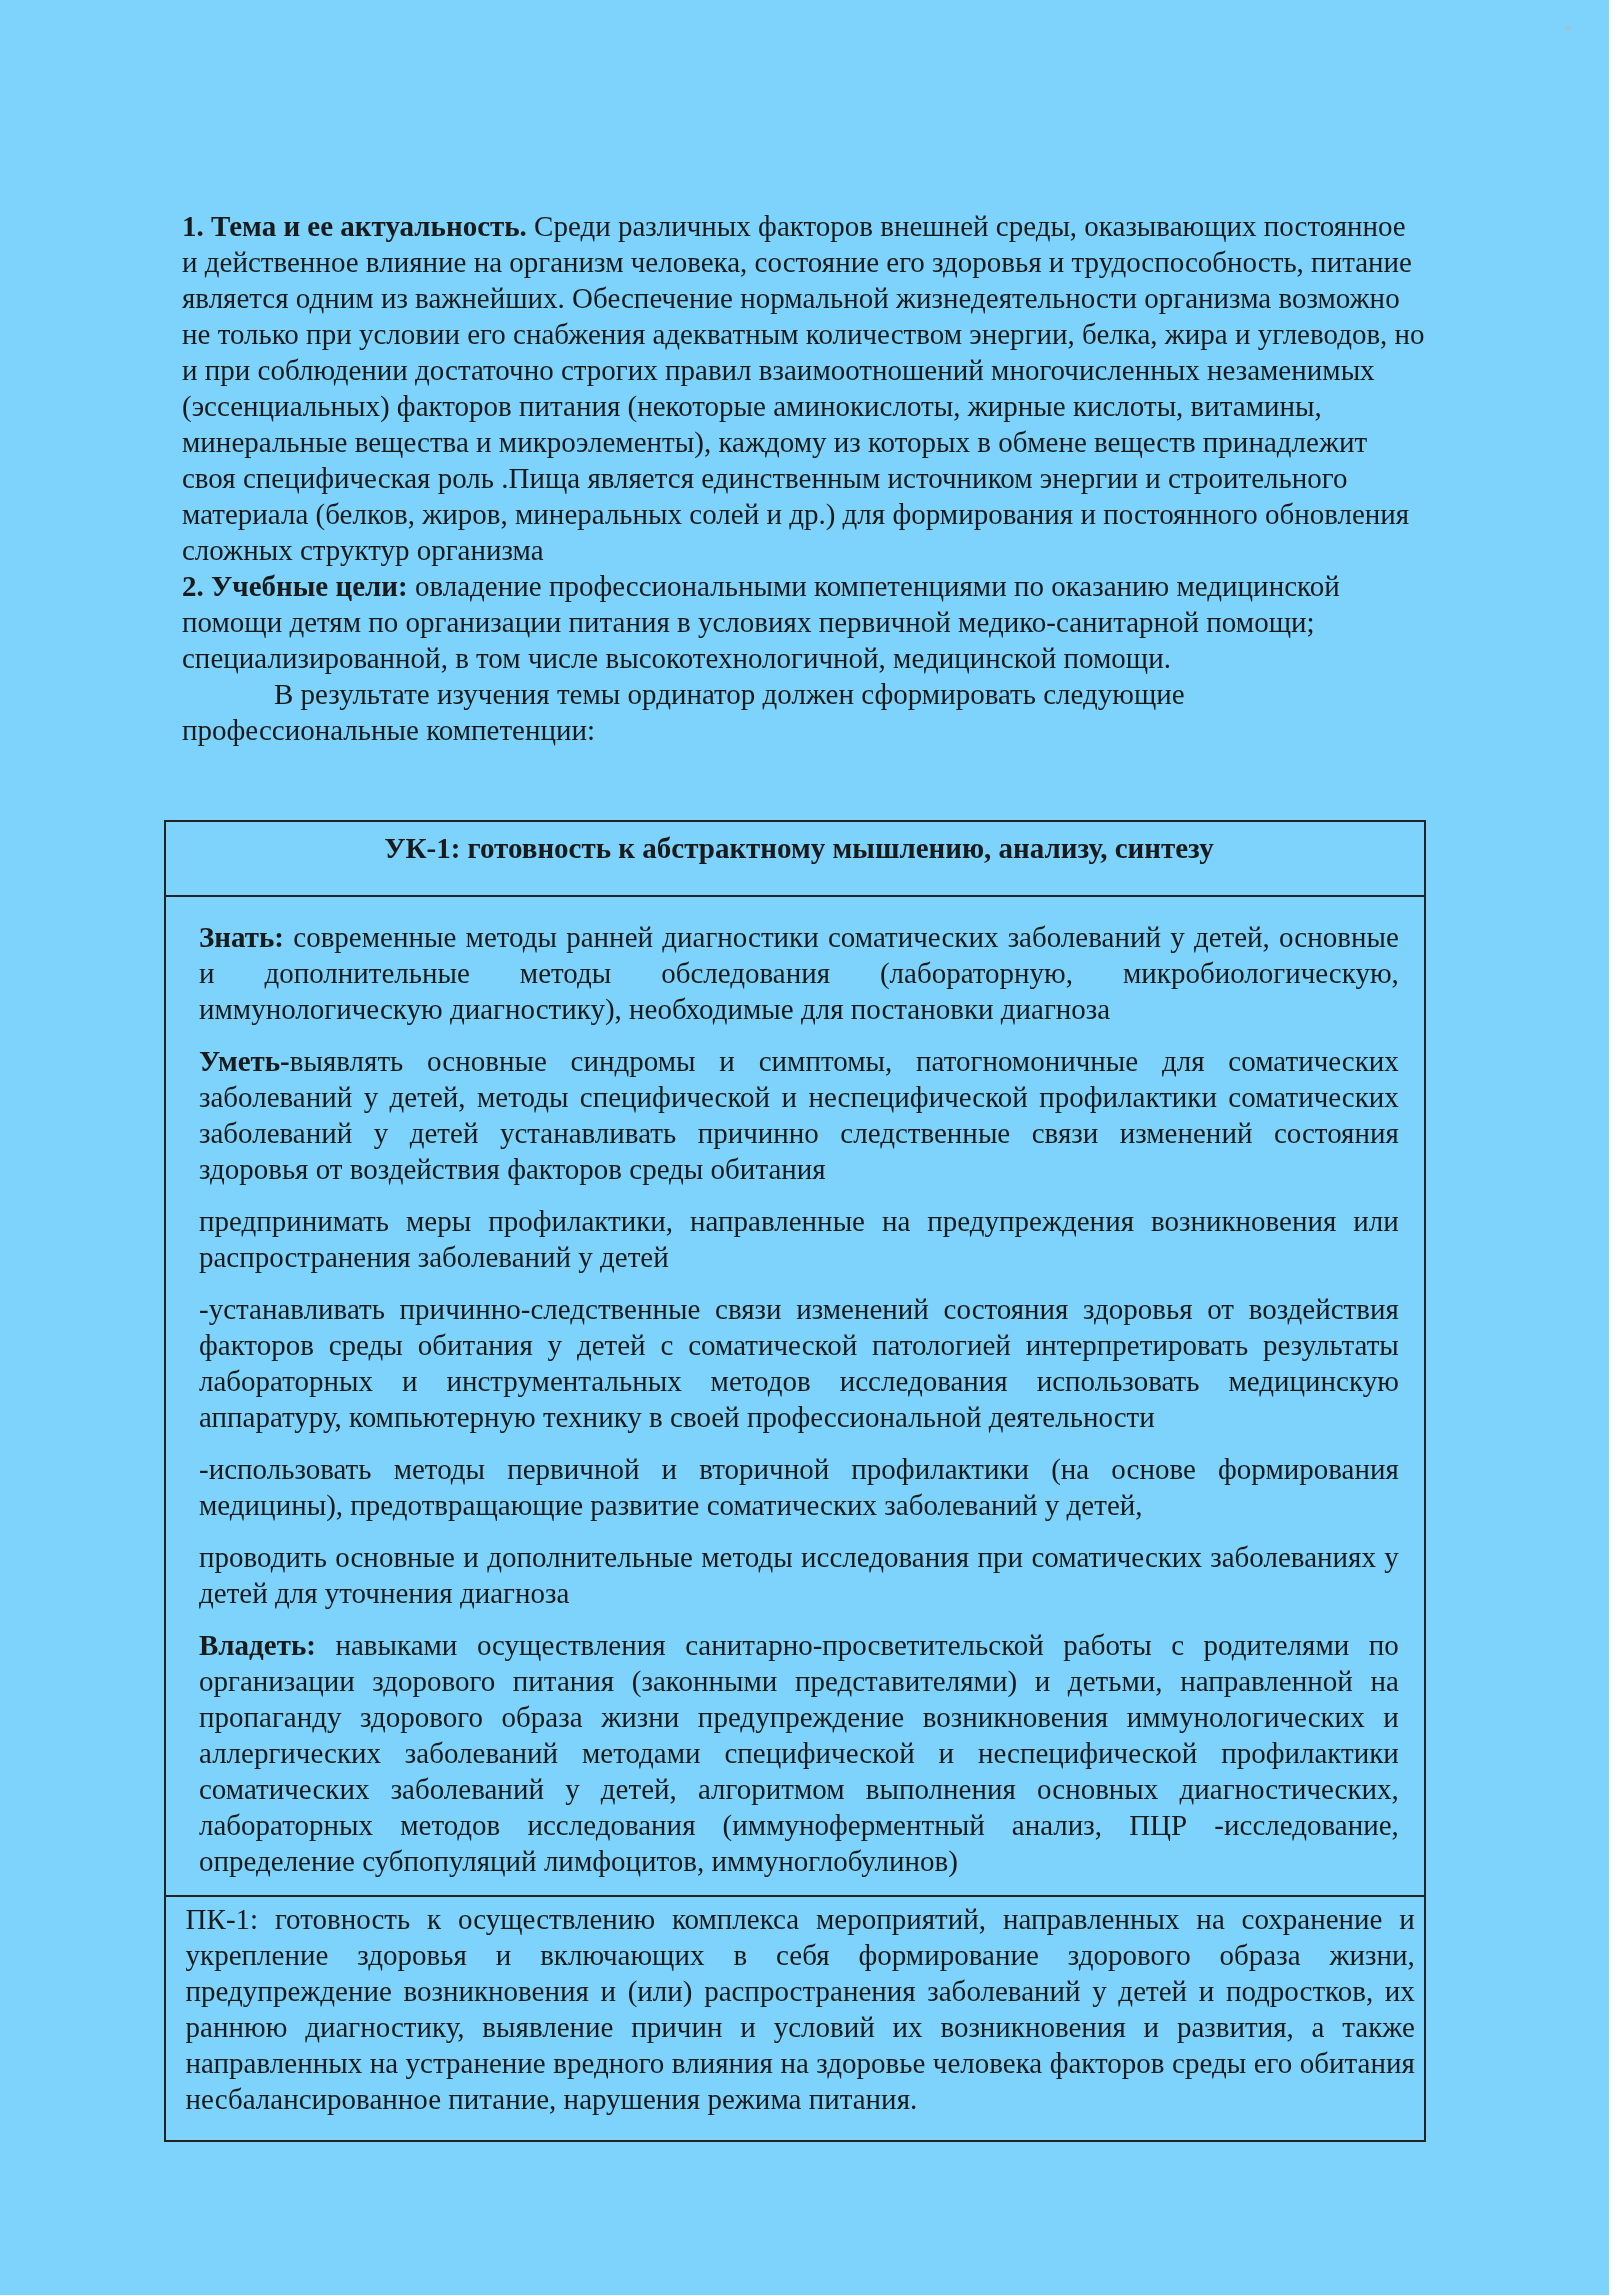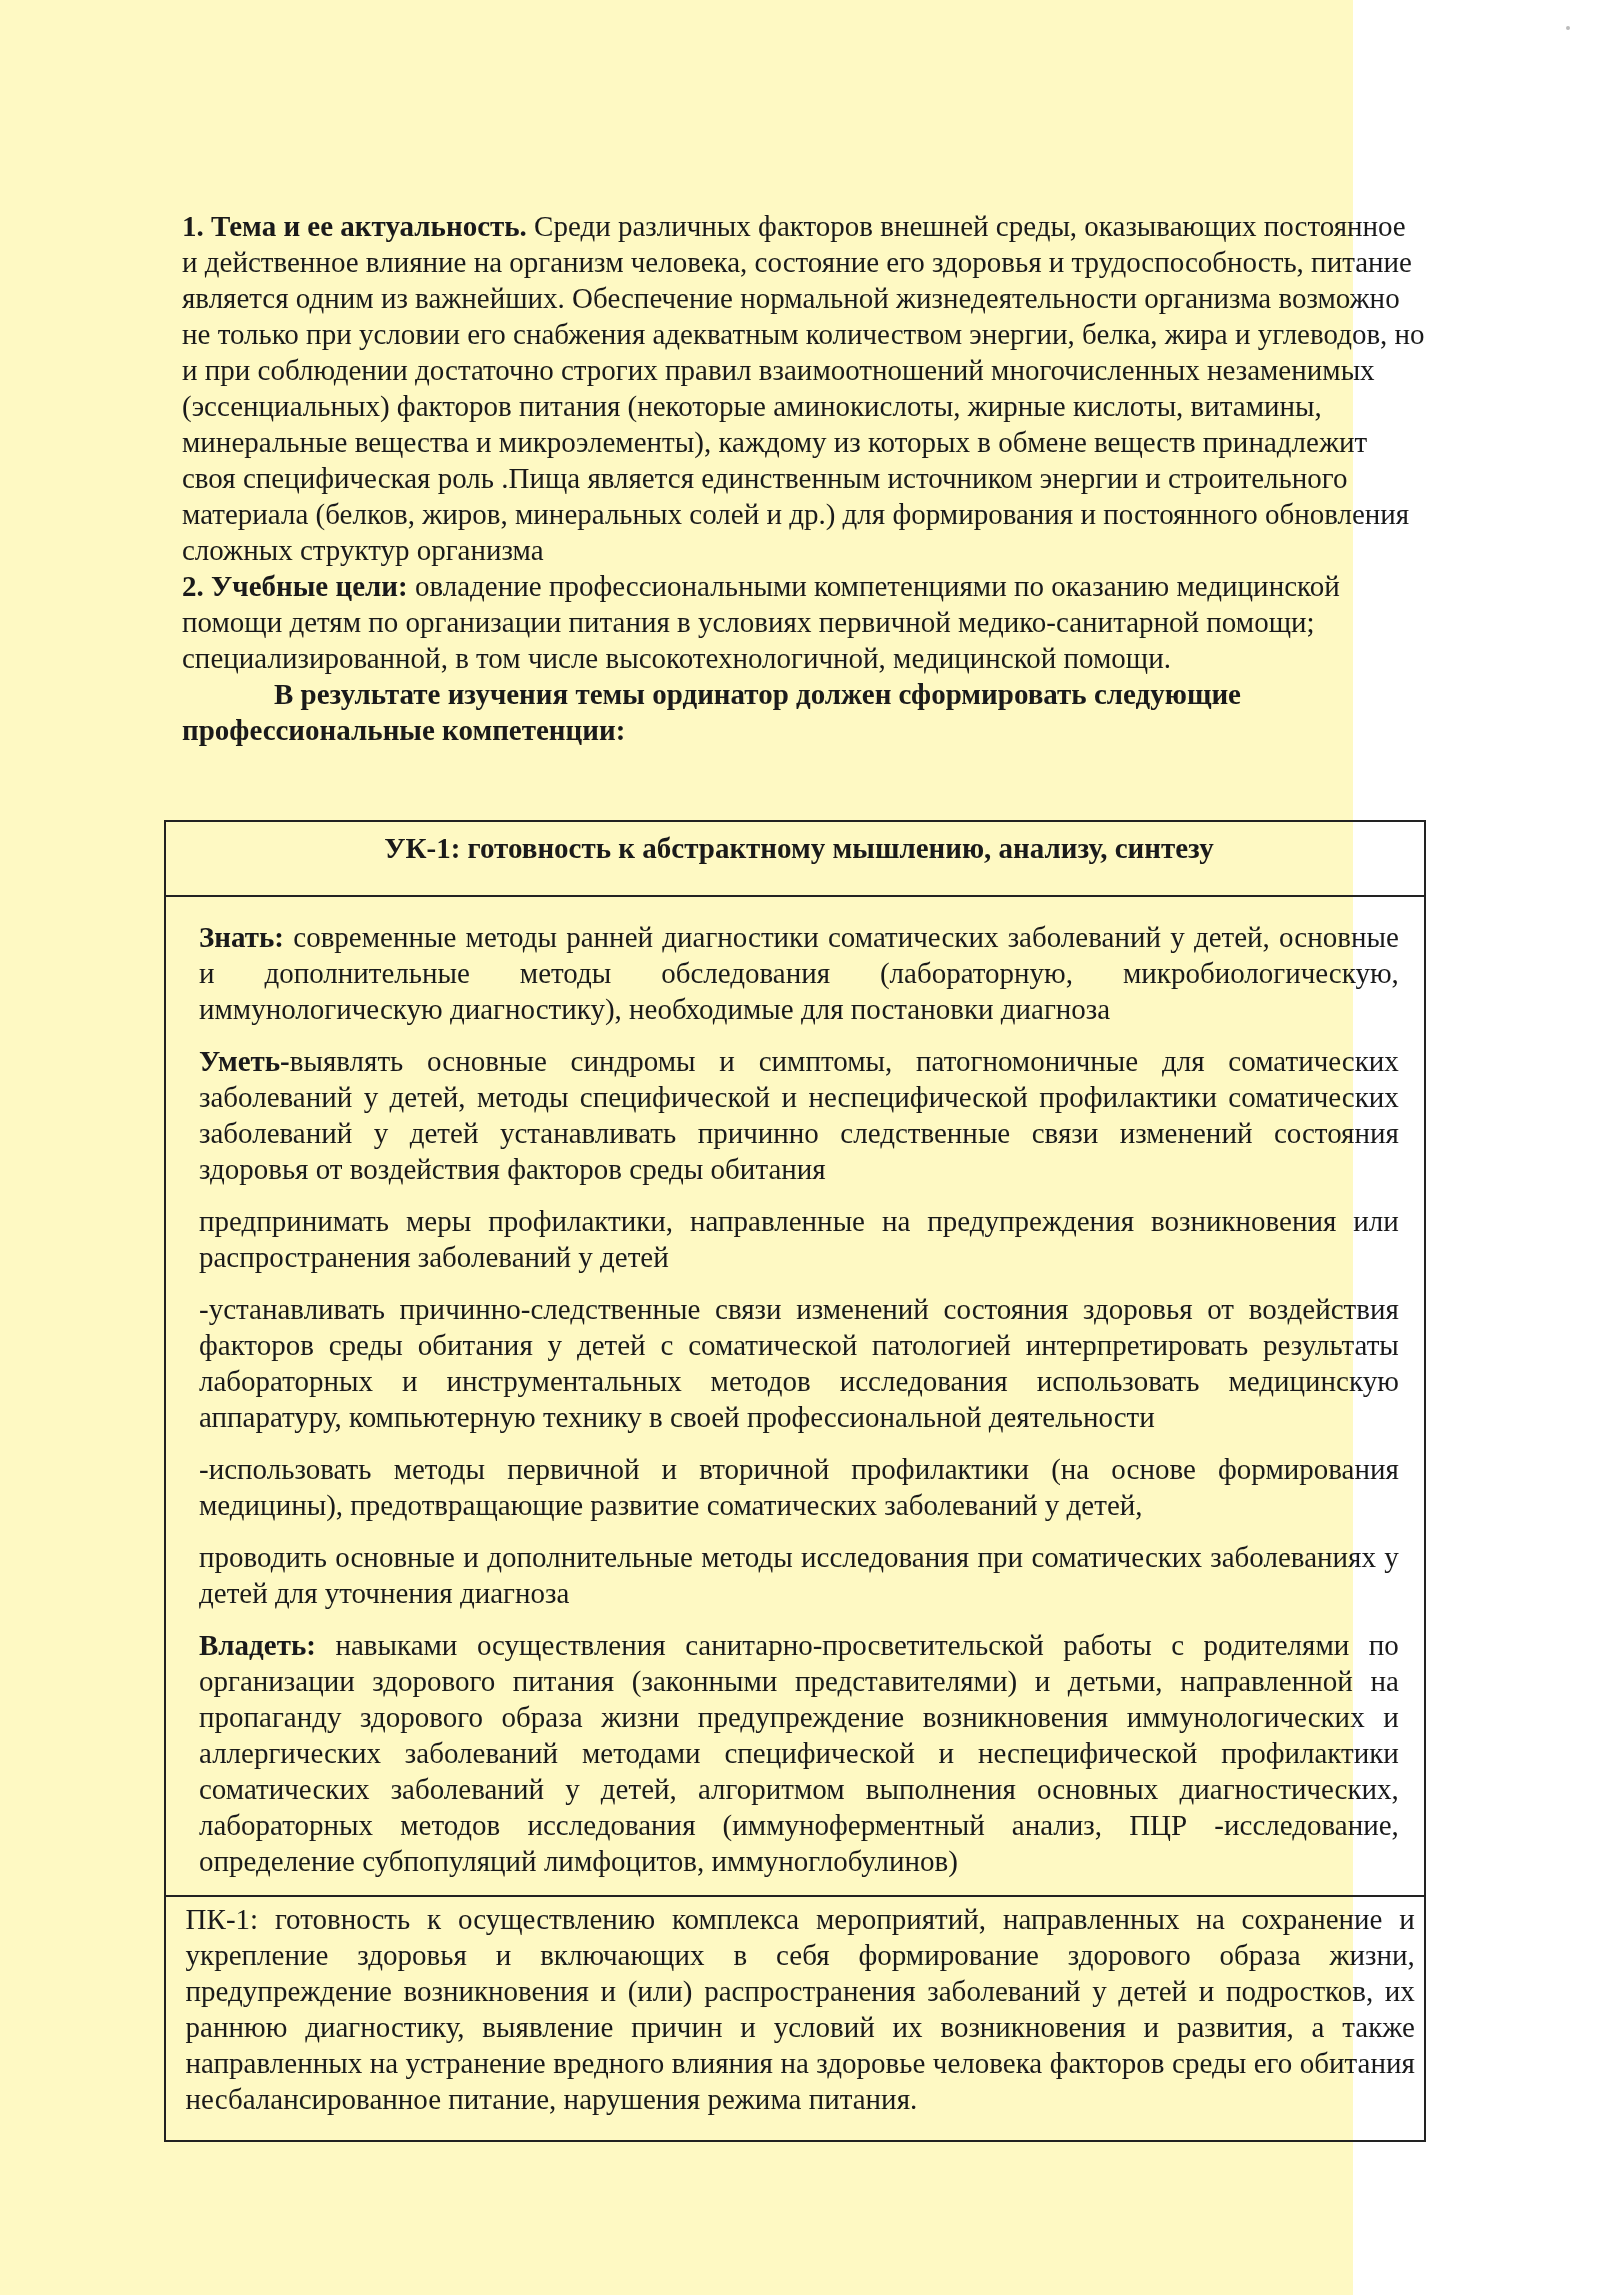--- a/index.html
+++ b/index.html
@@ -11,36 +11,36 @@
     width: 1623px;
     height: 2295px;
     position: relative;
     overflow: hidden;
     font-family: "Liberation Serif", "DejaVu Serif", serif;
     color: #1a1a1a;
   }
   .page {
     position: absolute;
     left: 0; top: 0;
-    width: 1353px; height: 2295px;
-    background: #fef9c3;
+    width: 1609px; height: 2295px;
+    background: #7dd3fc;
   }
   .content {
     position: absolute;
     left: 182px;
     top: 208px;
     width: 1244px;
     font-size: 29px;
     line-height: 36px;
   }
   .para { margin: 0; }
   .para b { font-weight: bold; }
   .centered-heading {
     margin: 0;
-    font-weight: bold;
+    font-weight: normal;
     text-indent: 92px;
   }
   .comp-table {
     position: absolute;
     left: 164px;
     top: 820px;
     width: 1262px;
     border-collapse: collapse;
     font-size: 29px;
     line-height: 36px;

